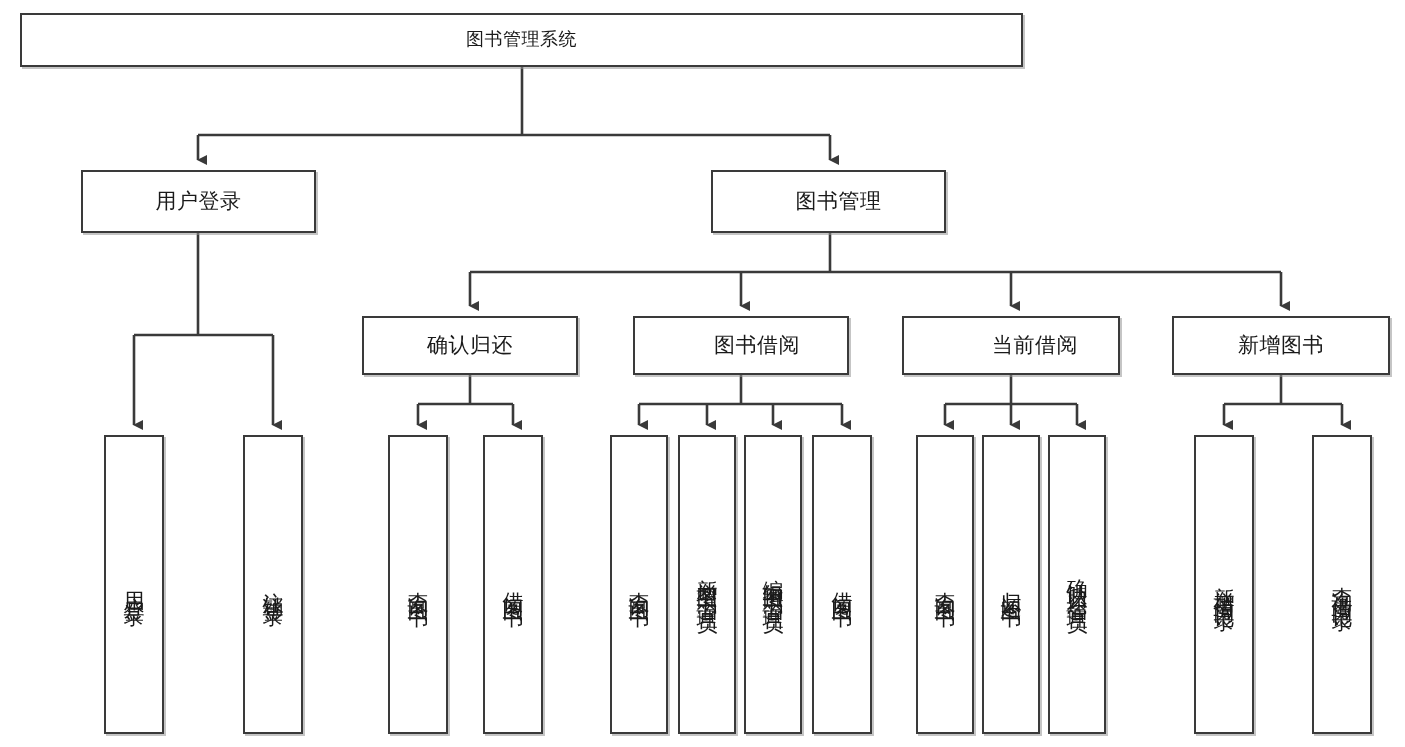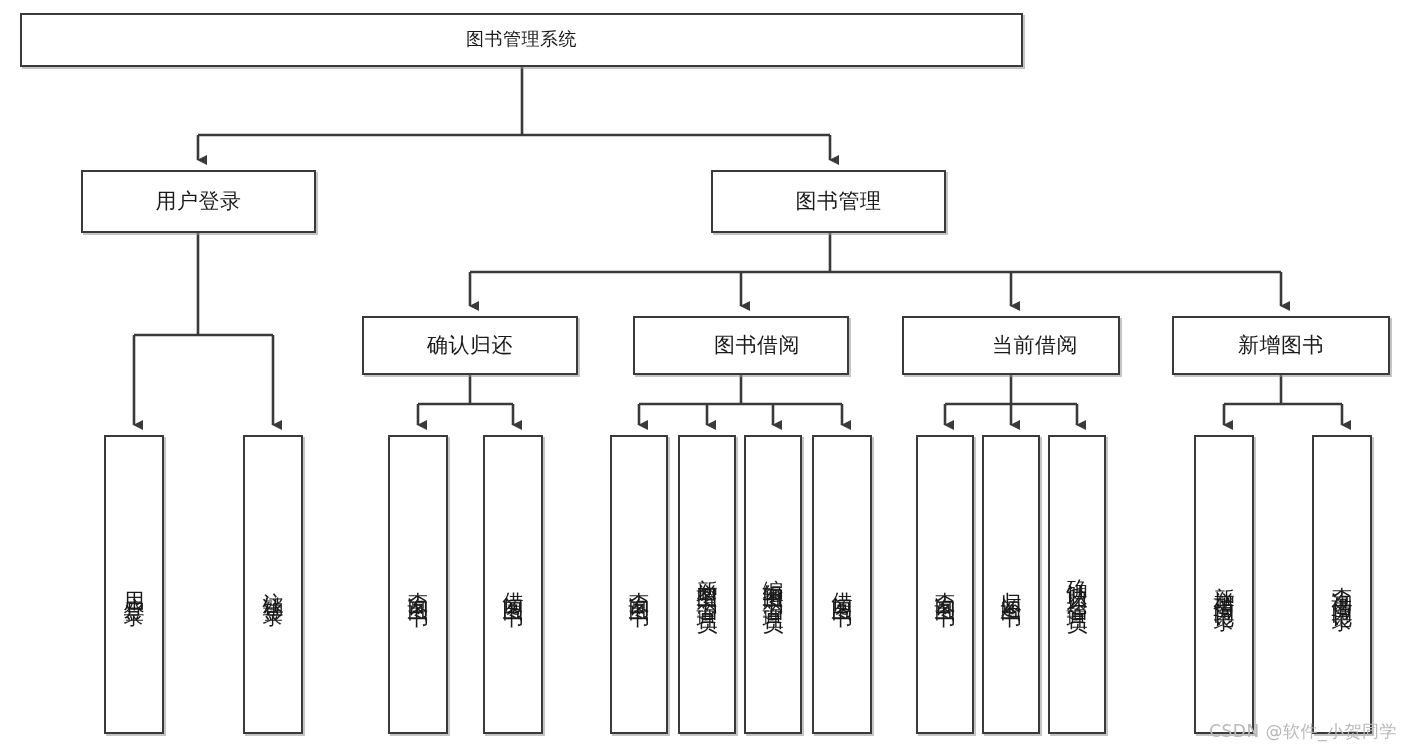--- a/index.html
+++ b/index.html
@@ -130,14 +130,13 @@
   <div class="node v" style="left:1048px;top:435px;width:58px;height:299px;">
     <span class="lbl">确认归还（管理员）</span>
   </div>
   <div class="node v" style="left:1194px;top:435px;width:60px;height:299px;">
     <span class="lbl">新增借阅记录</span>
   </div>
   <div class="node v" style="left:1312px;top:435px;width:60px;height:299px;">
     <span class="lbl">查询借阅记录</span>
   </div>
 
-  <div id="watermark">CSDN @软件_小贺同学</div>
 </div>
 
 </body></html>

